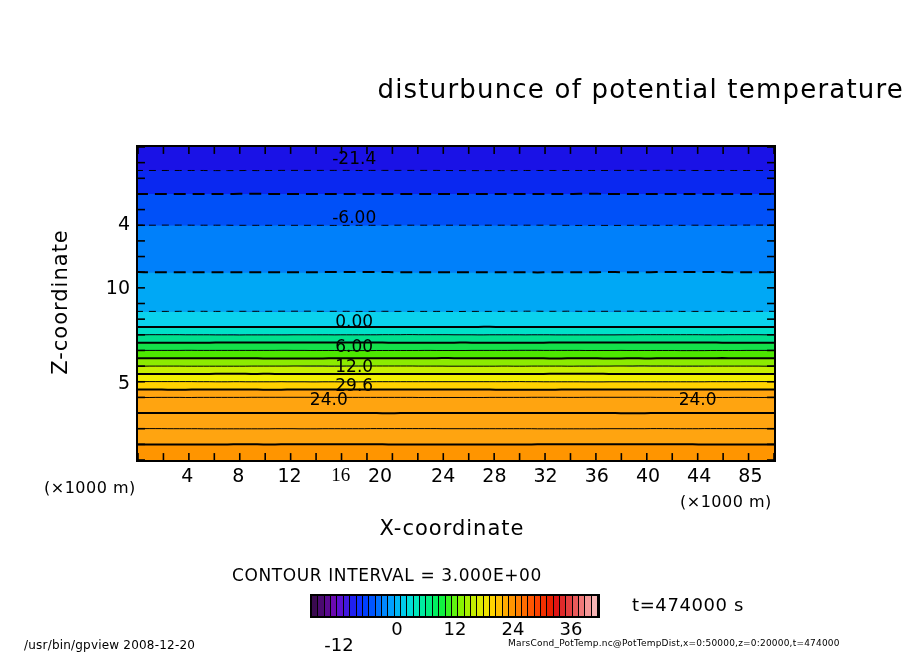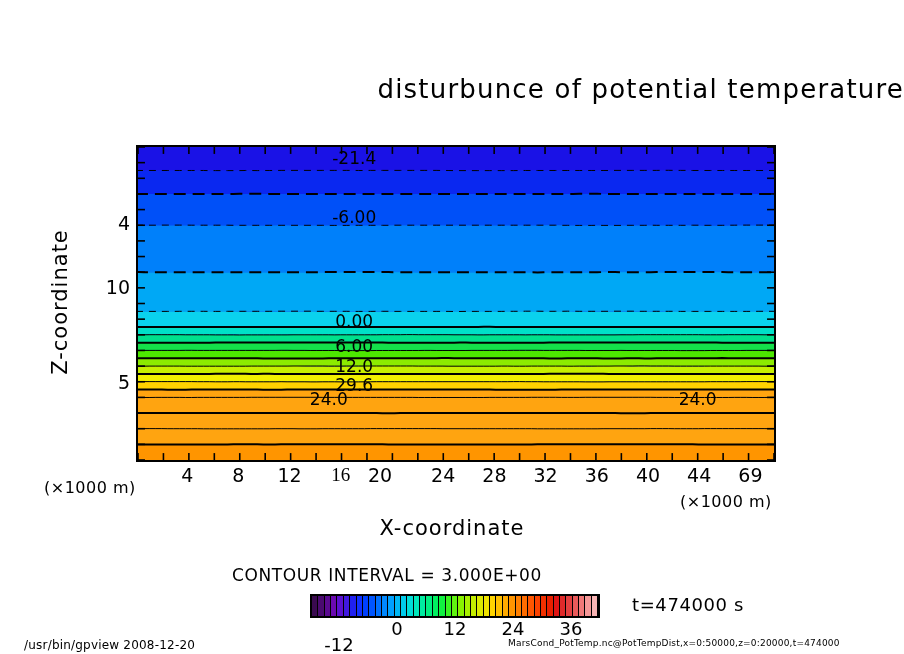--- a/index.html
+++ b/index.html
@@ -218,21 +218,21 @@
     <div class="xtick" style="left: 102.4px;">8</div>
     <div class="xtick" style="left: 153.6px;">12</div>
     <div class="xtick" style="left: 204.8px; font-family: Liberation Serif, serif;">16</div>
     <div class="xtick" style="left: 244px;">20</div>
     <div class="xtick" style="left: 307.2px;">24</div>
     <div class="xtick" style="left: 358.4px;">28</div>
     <div class="xtick" style="left: 409.6px;">32</div>
     <div class="xtick" style="left: 460.8px;">36</div>
     <div class="xtick" style="left: 512px;">40</div>
     <div class="xtick" style="left: 563.2px;">44</div>
-    <div class="xtick" style="left: 614.4px;">69</div>
+    <div class="xtick" style="left: 614.4px;">85</div>
   </div>
 
 <div class="abs" id="ylab">Z-coordinate</div>
 <div class="abs" id="xlab">X-coordinate</div>
 
 <div class="abs" id="unit-left">(×1000 m)</div>
 <div class="abs" id="unit-right">(×1000 m)</div>
 
 <div class="abs" id="ci"><span>CONTOUR INTERVAL = 3.000E+00</span></div>
 

